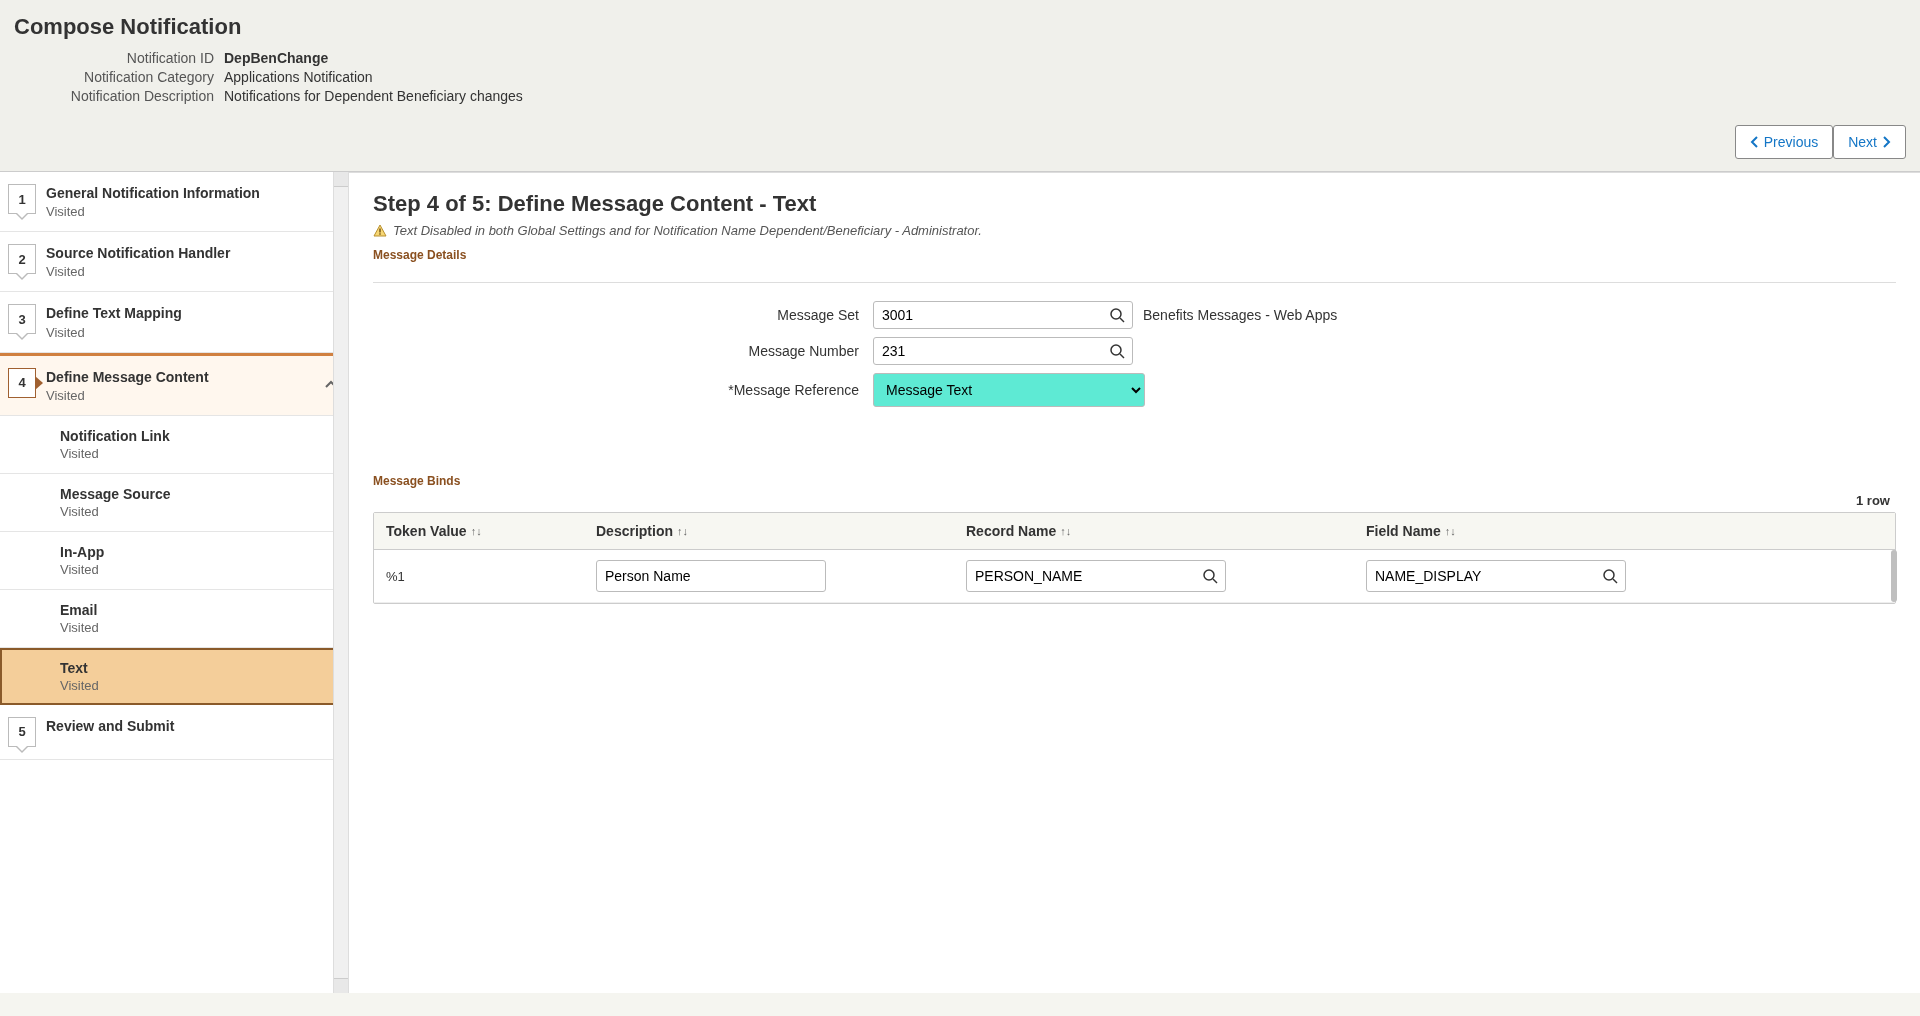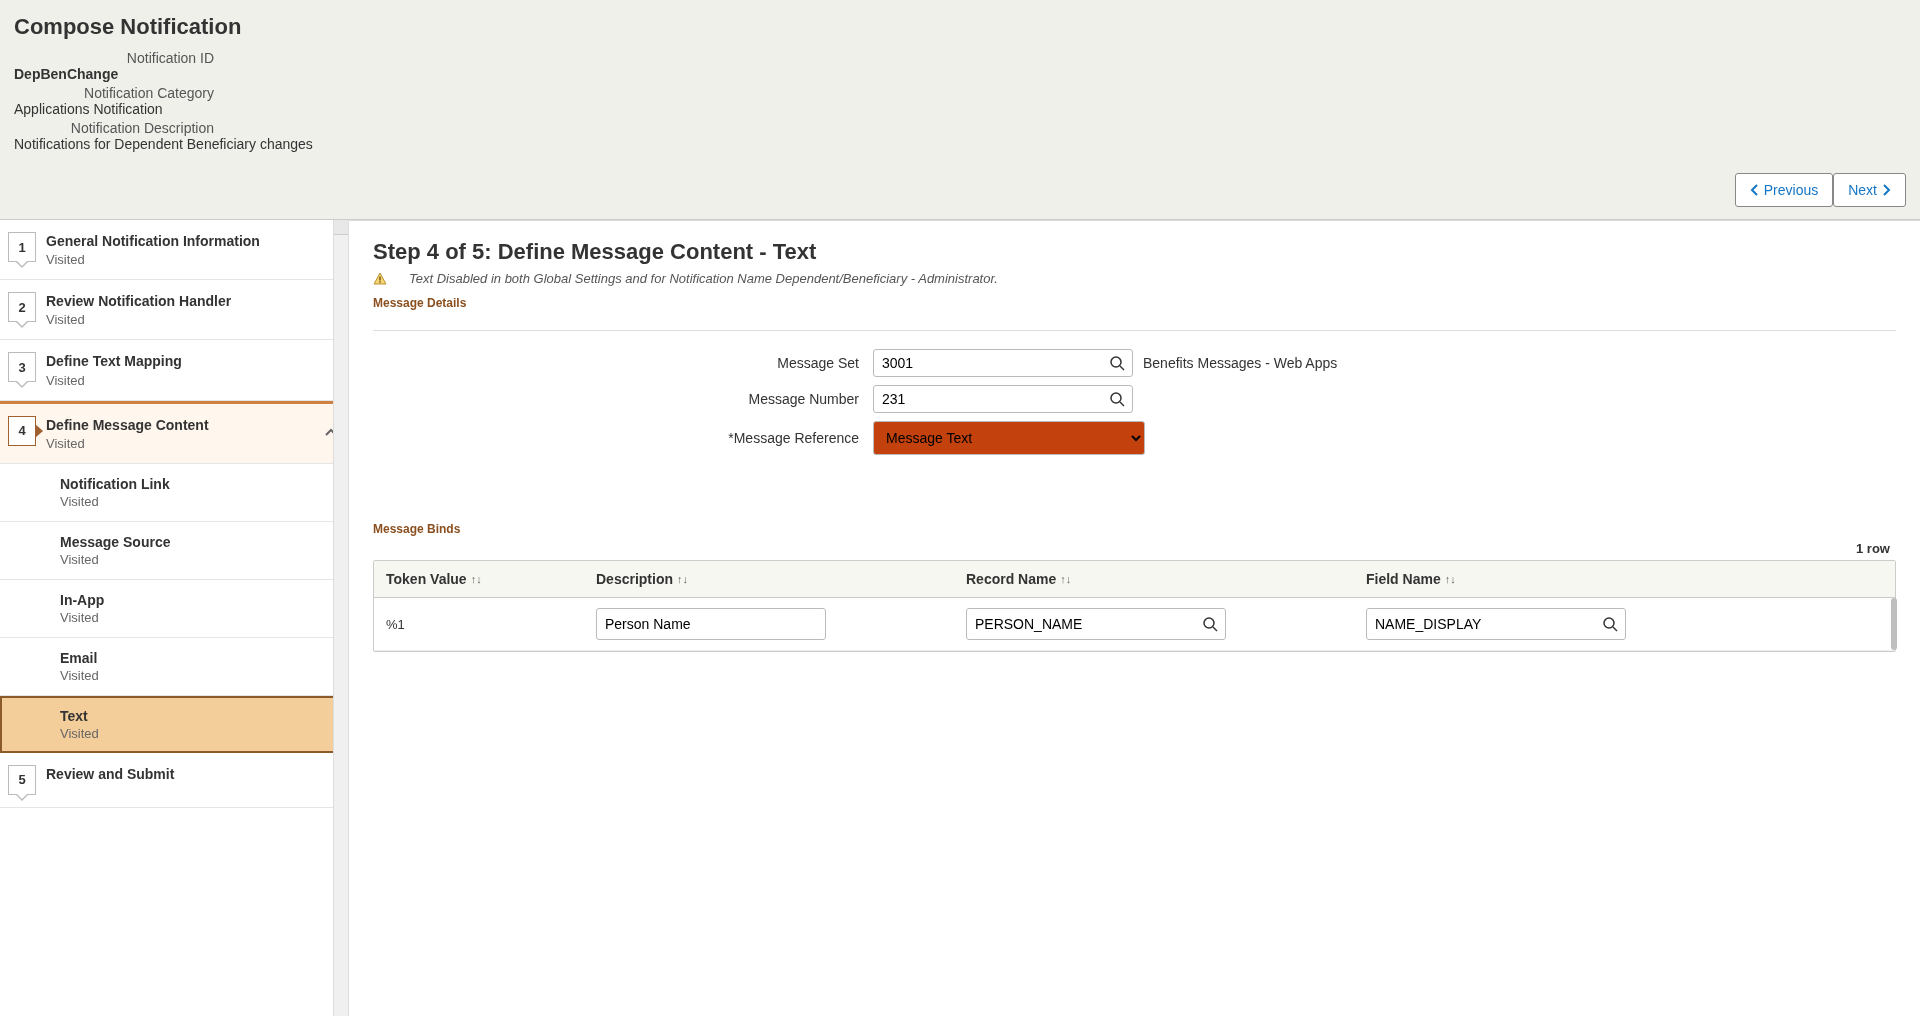--- a/index.html
+++ b/index.html
@@ -1,21 +1,21 @@
 <!DOCTYPE html>
 <html><head>
 <meta charset="utf-8">
 <style>
 * { box-sizing: border-box; margin: 0; padding: 0; }
 body { font-family: Arial, Helvetica, sans-serif; font-size: 13px; color: #333; background: #f5f5f0; width: 1920px; height: 1016px; overflow: hidden; }
 
 .header-bar { background: #f0f0eb; border-bottom: 1px solid #ccc; padding: 0; }
 .page-title { font-size: 22px; font-weight: bold; color: #333; padding: 14px 14px 10px 14px; }
 .header-info { padding: 0 14px 8px 14px; }
-.info-row { display: flex; margin-bottom: 3px; flex-direction: column; }
+.info-row { display: flex; margin-bottom: 3px; }
 .info-label { width: 210px; text-align: right; color: #555; padding-right: 10px; font-size: 14px; }
 .info-value { font-size: 14px; color: #333; }
 .info-value.bold { font-weight: bold; }
 .nav-buttons { display: flex; justify-content: flex-end; padding: 10px 14px 12px 0; }
 .nav-btn { background: #fff; border: 1px solid #888; border-radius: 3px; padding: 8px 14px; font-size: 14px; color: #1476c6; cursor: pointer; display: inline-flex; align-items: center; gap: 4px; }
 
 .content-wrap { display: flex; height: calc(100% - 195px); }
 
 .sidebar { width: 349px; background: #fff; border-right: 1px solid #ddd; position: relative; overflow-y: auto; }
 .scrollbar-track { position: absolute; right: 0; top: 0; width: 15px; height: 100%; background: #f0f0f0; border-left: 1px solid #ddd; }
@@ -35,34 +35,34 @@
 .side-chevron { font-size: 18px; color: #666; margin-left: 6px; align-self: center; }
 .side-item.expanded { background: #fff7ee; border-top: 3px solid #d08040; }
 
 .sub-item { padding: 12px 10px 12px 60px; border-bottom: 1px solid #e5e5e5; cursor: pointer; }
 .sub-item.selected { background: #f4ce9a; border: 2px solid #8a5a2a; padding: 10px 8px 10px 58px; }
 .sub-title { font-size: 14px; font-weight: bold; color: #333; }
 .sub-status { font-size: 13px; color: #666; margin-top: 2px; }
 
 .main-panel { flex: 1; background: #fff; padding: 18px 24px; overflow-y: auto; border-top: 1px solid #ddd; }
 .step-title { font-size: 22px; font-weight: bold; color: #333; margin-bottom: 6px; }
-.warning-row { display: flex; align-items: center; gap: 22px; margin-bottom: 10px; }
+.warning-row { display: flex; align-items: center; gap: 6px; margin-bottom: 10px; }
 .warn-icon { width: 14px; height: 14px; display: inline-flex; align-items: center; justify-content: center; }
 .warn-text { font-style: italic; color: #555; font-size: 13px; }
 
 .section-title { color: #8a5020; font-size: 12px; font-weight: bold; border-bottom: 1px solid #ddd; padding-bottom: 20px; margin-bottom: 18px; margin-top: 7px; }
 
 .form-area { max-width: 1120px; }
 .form-row { display: flex; align-items: center; margin-bottom: 8px; }
 .form-label { width: 500px; text-align: right; padding-right: 14px; font-size: 14px; color: #333; }
 .form-control-wrap { display: flex; align-items: center; gap: 10px; }
 .lookup-input { position: relative; }
 .lookup-input input { width: 260px; height: 28px; border: 1px solid #bbb; border-radius: 3px; padding: 4px 32px 4px 8px; font-size: 14px; }
 .lookup-icon { position: absolute; right: 8px; top: 50%; transform: translateY(-50%); color: #555; cursor: pointer; }
-.form-select { width: 272px; height: 34px; border: 1px solid #bbb; border-radius: 3px; padding: 4px 8px; font-size: 14px; background:#c2410c; }
+.form-select { width: 272px; height: 34px; border: 1px solid #bbb; border-radius: 3px; padding: 4px 8px; font-size: 14px; background:#5eead4; }
 .form-desc { font-size: 14px; color: #333; }
 .form-static { font-size: 14px; color: #333; }
 
 .binds-section { margin-top: 60px; }
 .binds-header-row { display: flex; justify-content: space-between; align-items: flex-end; }
 .rowcount { font-size: 13px; font-weight: bold; color: #333; margin-right: 6px; }
 .binds-table { width: 100%; border: 1px solid #ccc; border-radius: 2px; margin-top: 4px; }
 .bt-header { display: flex; background: #f7f7f2; border-bottom: 1px solid #ccc; }
 .bt-header .cell { padding: 10px 12px; font-weight: bold; font-size: 14px; display: flex; align-items: center; gap: 4px; }
 .sort-icon { color: #666; font-size: 11px; }
@@ -127,21 +127,21 @@
       <div class="side-text">
         <div class="side-title">General Notification Information</div>
         <div class="side-status">Visited</div>
       </div>
     </div>
     <div class="side-item">
       <div class="side-badge">
           <span class="side-badge-inner">2</span>
         </div>
       <div class="side-text">
-        <div class="side-title">Review Notification Handler</div>
+        <div class="side-title">Source Notification Handler</div>
         <div class="side-status">Visited</div>
       </div>
     </div>
     <div class="side-item">
       <div class="side-badge">
           <span class="side-badge-inner">3</span>
         </div>
       <div class="side-text">
         <div class="side-title">Define Text Mapping</div>
         <div class="side-status">Visited</div>

